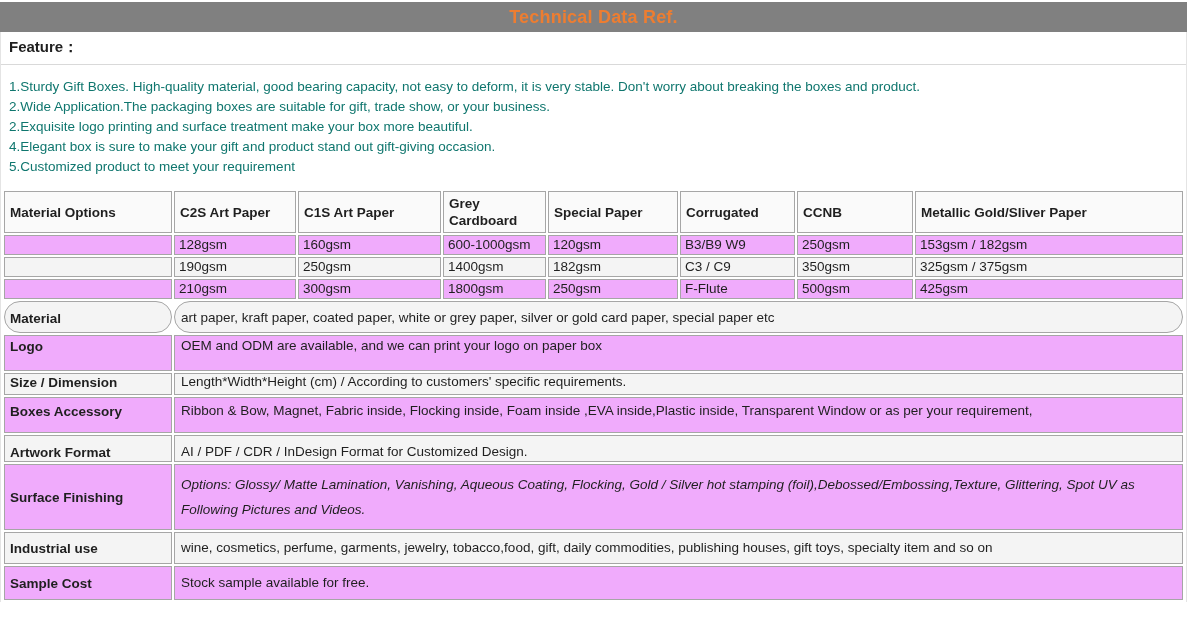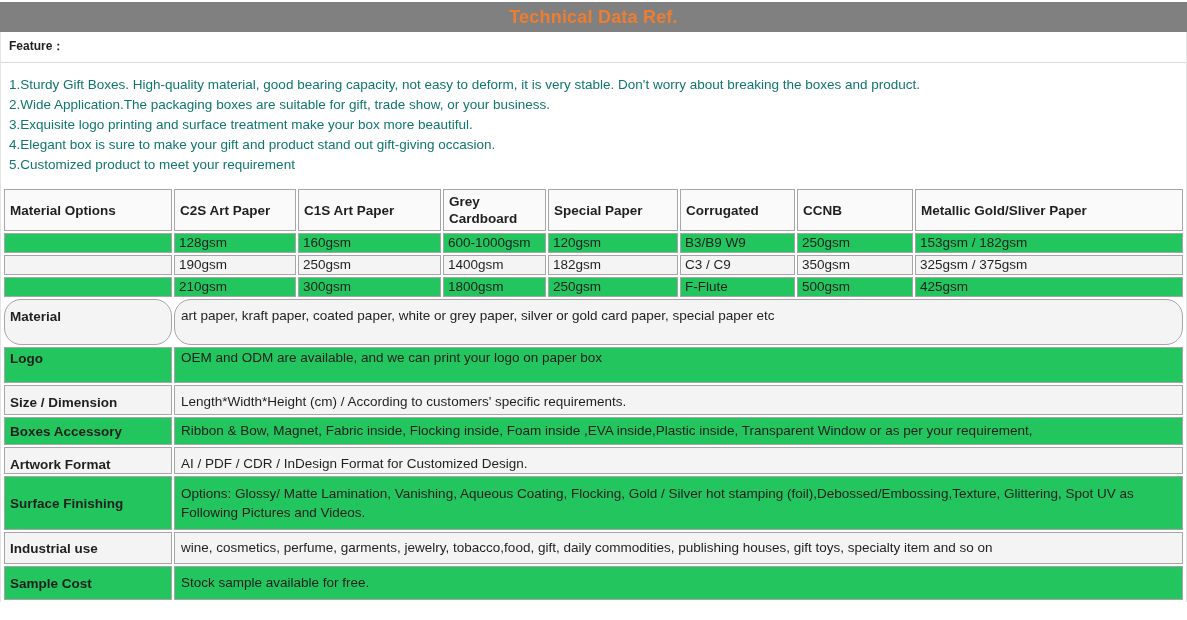--- a/index.html
+++ b/index.html
@@ -13,53 +13,53 @@
   }
   .title-bar .page-title {
     color:#ed7d31; font-size:18px; font-weight:bold; margin:8px; letter-spacing:.2px;
   }
 
   .content { border-left:1px solid #e4e4e4; border-right:1px solid #e4e4e4; box-sizing:border-box; }
 
   .feature-head {
     border-bottom:1px solid #d9d9d9;
     padding:6px 8px 7px 8px;
-    font-size:12px; font-weight:bold; color:#1f1f1f;
+    font-size:15px; font-weight:bold; color:#1f1f1f;
   }
 
   .feature-list { padding:12px 8px; font-size:13.5px; line-height:20px; color:#0f766e; }
   .feature-list div { white-space:nowrap; overflow:hidden; }
 
   table.spec {
     border-collapse:separate; border-spacing:2px;
     width:calc(100% - 2px); margin-left:1px;
     table-layout:fixed; font-size:13.5px; color:#1f1f1f;
   }
   table.spec th, table.spec td {
     border:1px solid #a6a6a6; overflow:hidden; white-space:nowrap;
-    background:#22c55e; vertical-align:middle;
+    background:#f0abfc; vertical-align:middle;
   }
   table.spec thead th {
     font-weight:bold; text-align:left; padding:3px 5px;
     line-height:17px; background:#fafafa; white-space:normal;
   }
   tbody tr:nth-child(even) td, tbody tr:nth-child(even) th { background:#f4f4f4; }
 
   tr.gsm td { padding:1px 4px; height:16px; line-height:16px; }
 
   tr.detail th { font-weight:bold; text-align:left; padding-left:5px; }
   tr.detail td { padding-left:6px; line-height:16px; }
-  tr.d0 th, tr.d0 td { padding-top:8px; padding-bottom:20px;border-radius:17px; }
+  tr.d0 th, tr.d0 td { padding-top:8px; padding-bottom:6px;border-radius:17px; }
   tr.d1 th, tr.d1 td { padding-top:2px; padding-bottom:16px; }
-  tr.d2 th, tr.d2 td { padding-top:8px; padding-bottom:4px; }
+  tr.d2 th, tr.d2 td { padding-top:0; padding-bottom:4px; }
   tr.d3 th, tr.d3 td { padding-top:6px; padding-bottom:6px; }
-  tr.d4 th, tr.d4 td { padding-top:5px; padding-bottom:5px; }
+  tr.d4 th, tr.d4 td { padding-top:5px; padding-bottom:13px; }
   tr.d5 th, tr.d5 td { padding-top:8px; }
   tr.d6 th, tr.d6 td { padding-top:7px; padding-bottom:7px; }
-  tr.d6 td { white-space:normal; line-height:19px; }
+  tr.d6 td { white-space:normal; line-height:25px;font-style:italic; }
   tr.d7 th, tr.d7 td { padding-top:7px; padding-bottom:7px; }
   tr.d8 th, tr.d8 td { padding-top:8px; padding-bottom:8px; }
 
   col.c0{width:168px} col.c1{width:122px} col.c2{width:143px} col.c3{width:103px}
   col.c4{width:130px} col.c5{width:115px} col.c6{width:116px}
 </style>
 </head>
 <body>
 
 <div class="page">
@@ -68,21 +68,21 @@
     <h1 class="page-title" style="color: rgb(237, 125, 49);">Technical Data Ref.</h1>
   </div>
 
   <div class="content">
 
     <div class="feature-head">Feature：</div>
 
     <div class="feature-list">
       <div>1.Sturdy Gift Boxes. High-quality material, good bearing capacity, not easy to deform, it is very stable. Don't worry about breaking the boxes and product.</div>
       <div>2.Wide Application.The packaging boxes are suitable for gift, trade show, or your business.</div>
-      <div>3.Exquisite logo printing and surface treatment make your box more beautiful.</div>
+      <div>2.Exquisite logo printing and surface treatment make your box more beautiful.</div>
       <div>4.Elegant box is sure to make your gift and product stand out gift-giving occasion.</div>
       <div>5.Customized product to meet your requirement</div>
     </div>
 
     <table class="spec">
       <colgroup>
         <col class="c0">
           <col class="c1">
           <col class="c2">
           <col class="c3">

